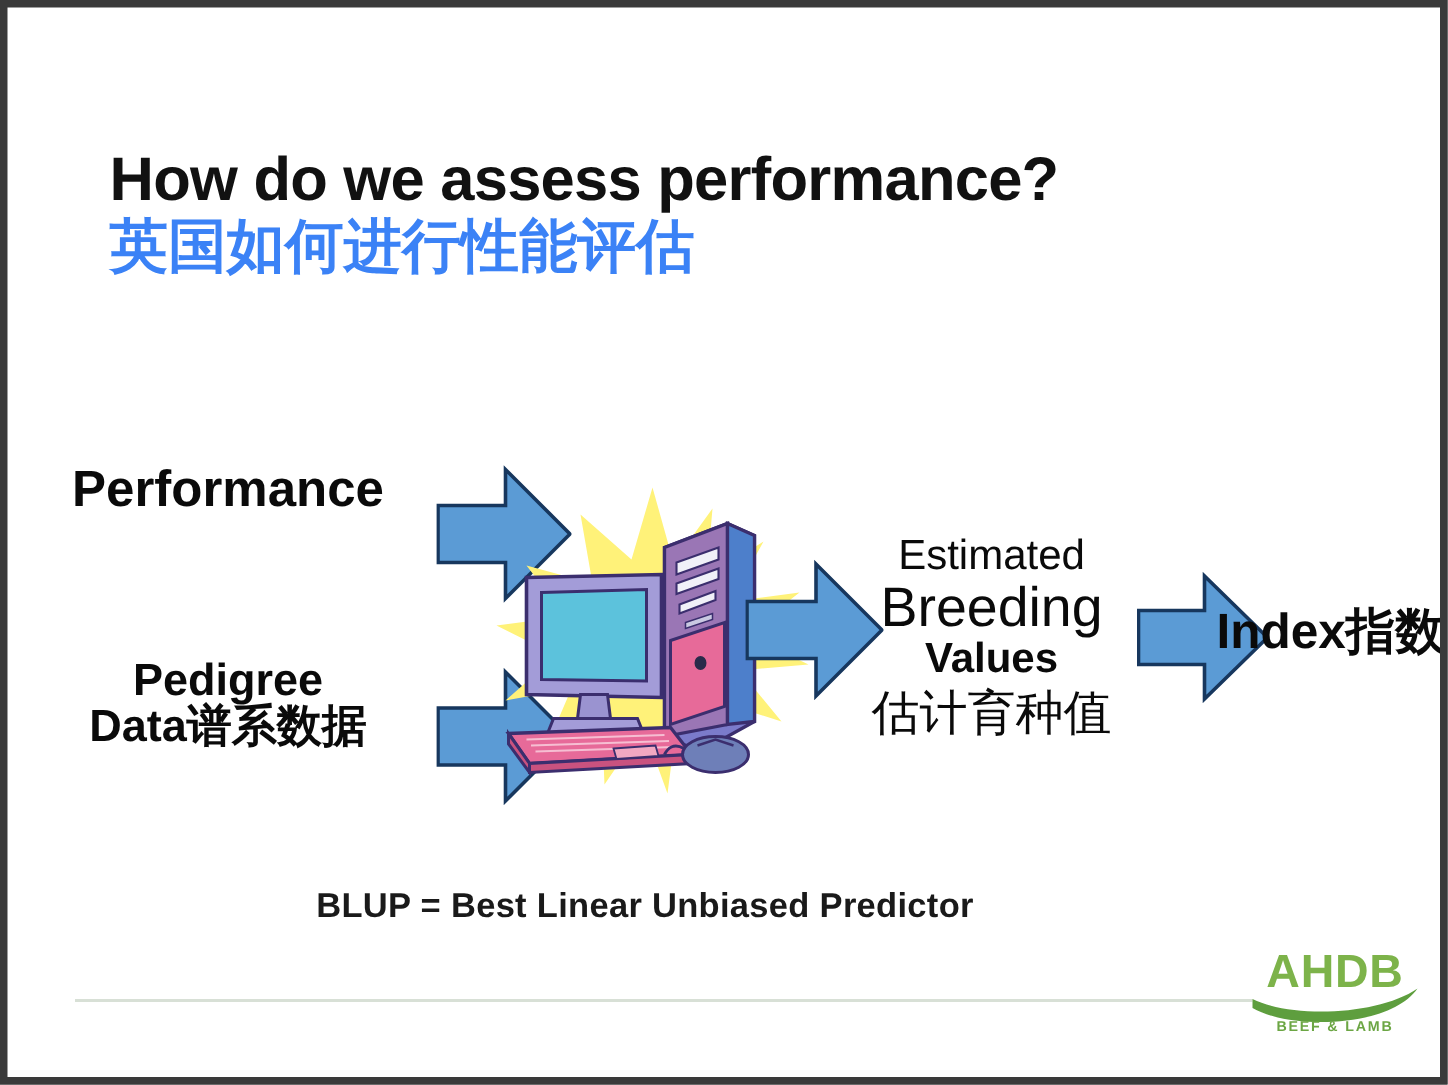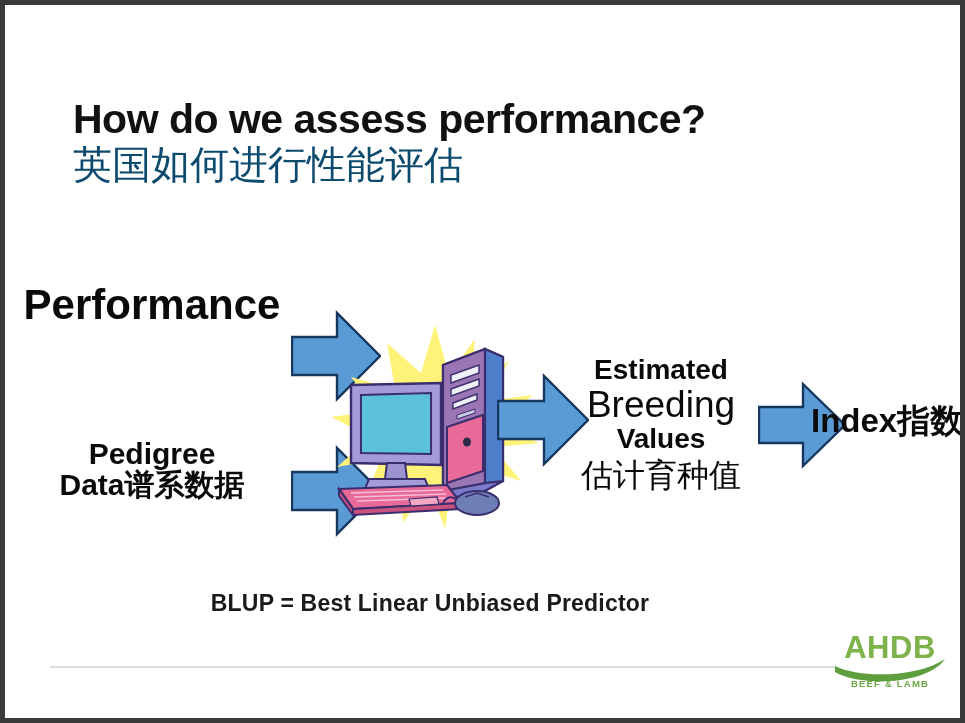--- a/index.html
+++ b/index.html
@@ -34,41 +34,41 @@
   #title-en {
     font-size: 41px;
     font-weight: bold;
     color: #111111;
     letter-spacing: -0.5px;
     line-height: 1.02;
     white-space: nowrap;
   }
   #title-zh {
     font-size: 39px;
-    font-weight: normal;
-    color: #0c4a6e;
+    font-weight: bold;
+    color: #3b82f6;
     line-height: 1.12;
     margin-top: 2px;
     white-space: nowrap;
   }
 
   
   .input-label {
     position: absolute;
     color: #0a0a0a;
     font-weight: bold;
     text-align: center;
     line-height: 1.02;
     white-space: nowrap;
   }
   #perf-label {
     left: 12px;
-    top: 279px;
+    top: 304px;
     width: 270px;
-    font-size: 42px;
+    font-size: 34px;
   }
   #ped-label {
     left: 12px;
     top: 434px;
     width: 270px;
     font-size: 30px;
   }
   .lbl-line2 { display: block; }
 
   
@@ -91,21 +91,21 @@
   
   #ebv-label {
     position: absolute;
     left: 556px;
     top: 350px;
     width: 200px;
     text-align: center;
     color: #0a0a0a;
     white-space: nowrap;
   }
-  #ebv-l1 { font-size: 28px; font-weight: bold; line-height: 1.08; }
+  #ebv-l1 { font-size: 28px; font-weight: normal; line-height: 1.08; }
   #ebv-l2 { font-size: 37px; font-weight: normal; line-height: 1.06; }
   #ebv-l3 { font-size: 28px; font-weight: bold; line-height: 1.06; }
   #ebv-l4 { font-size: 32px; font-weight: normal; line-height: 1.2; margin-top: 2px; }
 
   
   #index-label {
     position: absolute;
     left: 806px;
     top: 394px;
     font-size: 33px;

